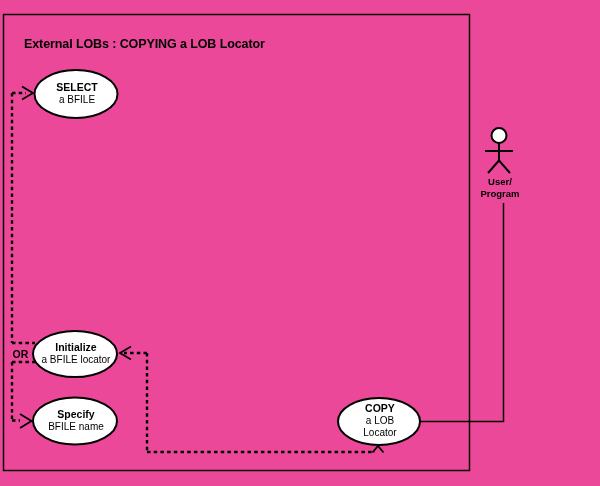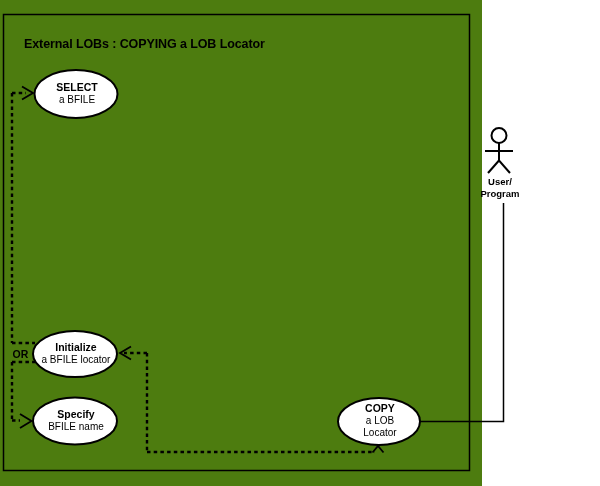--- a/index.html
+++ b/index.html
@@ -5,23 +5,23 @@
   html, body {
     margin: 0;
     padding: 0;
     background: #ffffff;
     width: 600px;
     height: 486px;
     overflow: hidden;
   }
   .stage {
     position: relative;
-    width: 482px;
+    width: 600px;
     height: 486px;
-    background: #4d7c0f;
+    background: #ec4899;
   }
   svg text {
     font-family: "Liberation Sans", sans-serif;
     fill: #000000;
   }
   .t-title   { font-size: 12.5px; font-weight: bold; letter-spacing: -0.1px; }
   .t-uc-bold { font-size: 10.5px; font-weight: bold; text-anchor: middle; }
   .t-uc      { font-size: 10px;  text-anchor: middle; }
   .t-or      { font-size: 10.5px; font-weight: bold; }
   .t-actor   { font-size: 9.5px; font-weight: bold; text-anchor: middle; }

